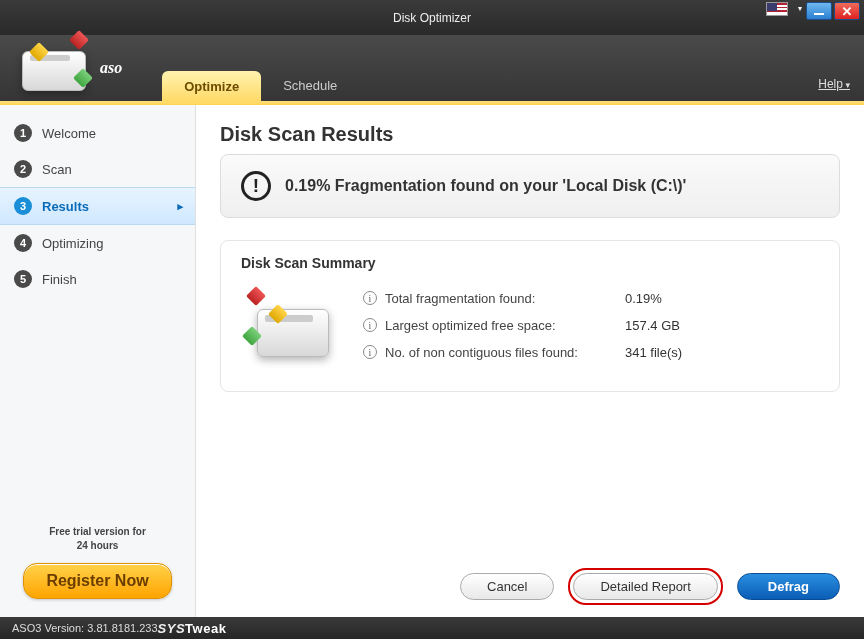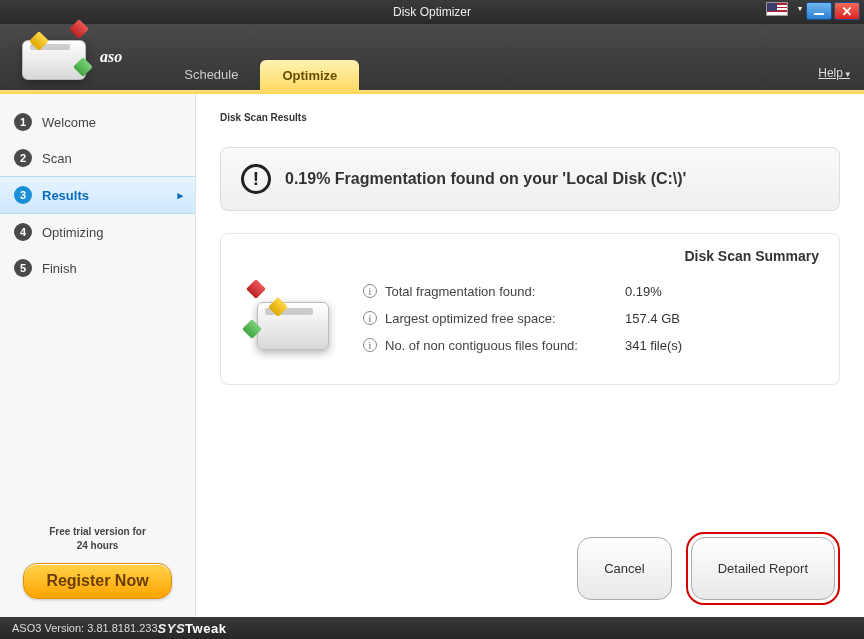--- a/index.html
+++ b/index.html
@@ -1,18 +1,18 @@
 <!DOCTYPE html>
 <html><head>
 <meta charset="utf-8">
 <style>
 * { box-sizing: border-box; margin: 0; padding: 0; }
 body { font-family: "Segoe UI", Tahoma, Arial, sans-serif; font-size: 12px; background: #888; width: 864px; height: 639px; overflow: hidden; }
 .window { width: 864px; height: 639px; background: #fff; display: flex; flex-direction: column; }
-.titlebar { height: 24px; background: linear-gradient(#3a3a3a,#2a2a2a); display: flex; align-items: center; position: relative; color: #fff; }
+.titlebar { height: 35px; background: linear-gradient(#3a3a3a,#2a2a2a); display: flex; align-items: center; position: relative; color: #fff; }
 .title-text { flex:1; text-align:center; font-size: 12px; color:#eee; }
 .win-controls { display:flex; height:18px; position:absolute; right:4px; top:2px; gap:2px; }
 .flag { width:22px; height:14px; margin-right:6px; background: linear-gradient(to bottom,#b22234 0%,#b22234 15%,#fff 15%,#fff 30%,#b22234 30%,#b22234 45%,#fff 45%,#fff 60%,#b22234 60%,#b22234 75%,#fff 75%,#fff 100%); position:relative; border:1px solid #999; }
 .flag::before { content:""; position:absolute; top:0; left:0; width:10px; height:8px; background:#3c3b6e; }
 .flag-drop { width:8px; text-align:center; color:#fff; font-size:8px; line-height:14px; }
 .win-btn { width:26px; height:18px; border:1px solid #1a4d8a; border-radius:2px; display:flex; align-items:center; justify-content:center; font-size:11px; font-weight:bold; color:#fff; }
 .win-min { background: linear-gradient(#6fb8f0,#2a7fd0); }
 .win-close { background: linear-gradient(#f06a5a,#d22); }
 .win-min span { display:block; width:10px; height:2px; background:#fff; margin-top:6px; }
 .win-close span { font-size:13px; line-height:1; }
@@ -40,41 +40,41 @@
 .step.active { background:linear-gradient(#e8f4ff,#cfe8ff); color:#0a6bb8; font-weight:600; border-top:1px solid #b8dbf5; border-bottom:1px solid #b8dbf5; }
 .step.active::after { content:"▸"; position:absolute; right:12px; color:#0a6bb8; font-size:11px; }
 .step-num { width:18px; height:18px; border-radius:50%; background:#4a4a4a; color:#fff; display:flex; align-items:center; justify-content:center; font-size:11px; font-weight:bold; }
 .step.active .step-num { background:#1a8fd8; }
 .sidebar-spacer { flex:1; }
 .trial-box { text-align:center; padding:10px 8px 18px; }
 .trial-box .trial-text { font-weight:bold; color:#444; font-size:10px; line-height:1.4; margin-bottom:10px; }
 .register-btn { display:inline-block; padding:8px 22px; border-radius:14px; background:linear-gradient(#ffd24a,#ffa400); color:#6b3d00; font-weight:600; font-size:16px; border:1px solid #e09000; box-shadow:0 1px 0 #fff inset, 0 1px 3px rgba(0,0,0,0.2); cursor:pointer; }
 
 .main { flex:1; padding:18px 24px 12px; display:flex; flex-direction:column; min-height:0; }
-.main h2 { font-size:10px; color:#333; font-weight:600; margin-bottom:24px; }
+.main h2 { font-size:20px; color:#333; font-weight:600; margin-bottom:8px; }
 .alert-box { border:1px solid #ddd; border-radius:8px; background:linear-gradient(#fafafa,#efefef); padding:16px 20px; display:flex; align-items:center; gap:14px; margin-bottom:22px; }
 .alert-icon { width:30px; height:30px; border:3px solid #222; border-radius:50%; display:flex; align-items:center; justify-content:center; font-size:19px; font-weight:bold; color:#222; flex-shrink:0; }
 .alert-text { font-size:16px; font-weight:600; color:#333; }
 .summary-box { border:1px solid #e5e5e5; border-radius:8px; padding:14px 20px 22px; background:#fff; }
-.summary-box h3 { font-size:14px; font-weight:600; color:#333; margin-bottom:14px;text-align:right; }
+.summary-box h3 { font-size:14px; font-weight:600; color:#333; margin-bottom:14px; }
 .summary-content { display:flex; gap:20px; }
 .summary-icon { width:102px; height:84px; position:relative; flex-shrink:0; }
 .summary-icon .disk-body { left:16px; top:24px; width:72px; height:48px; }
 .summary-icon .disk-slot { left:24px; top:30px; width:48px; height:7px; }
 .summary-icon .cube-r { left:8px; top:4px; }
 .summary-icon .cube-y { left:30px; top:22px; }
 .summary-icon .cube-g { left:4px; top:44px; }
 .summary-table { flex:1; }
 .summary-row { display:flex; padding:6px 0; font-size:13px; color:#444; }
 .summary-row .info-i { width:14px; height:14px; border:1px solid #888; border-radius:50%; display:inline-flex; align-items:center; justify-content:center; font-size:10px; color:#666; margin-right:8px; font-style:normal; font-family:Georgia,serif; flex-shrink:0; }
 .summary-row .label { width:240px; }
 .summary-row .value { color:#333; }
 
 .action-bar { margin-top:auto; padding-top:14px; display:flex; justify-content:flex-end; gap:14px; align-items:center; }
-.btn { padding:23px 26px; border-radius:14px; font-size:13px; cursor:pointer; border:1px solid #aaa; background:linear-gradient(#fff,#e8e8e8); color:#333; }
+.btn { padding:5px 26px; border-radius:14px; font-size:13px; cursor:pointer; border:1px solid #aaa; background:linear-gradient(#fff,#e8e8e8); color:#333; }
 .btn-highlight-ring { padding:3px; border:2px solid #d40000; border-radius:18px; display:inline-block;text-align:right; }
 .btn-primary { background:linear-gradient(#2a8fe0,#0a5db5); color:#fff; border:1px solid #0a4d95; font-weight:600; padding:5px 30px; }
 
 .statusbar { height:22px; background:linear-gradient(#3a3a3a,#262626); display:flex; align-items:center; padding:0 12px; }
 .status-text { color:#ddd; font-size:11px; }
 .brand-footer { font-family:Arial,sans-serif; font-style:italic; font-weight:bold; color:#eee; font-size:13px; letter-spacing:0.5px; }
 .brand-footer .tw { color:#fff; font-style:normal; }
 </style>
 </head>
 <body>
@@ -98,22 +98,22 @@
   <div class="headerbar">
     <div class="app-icon">
       <div class="disk-body"></div>
         <div class="disk-slot"></div>
       <div class="cube cube-r"></div>
         <div class="cube cube-y"></div>
         <div class="cube cube-g"></div>
     </div>
     <div class="brand">aso</div>
     <div class="tabs">
+      <div class="tab active">Optimize</div>
       <div class="tab">Schedule</div>
-      <div class="tab active">Optimize</div>
     </div>
     <div class="help">Help</div>
   </div>
   <div class="yellow-strip"></div>
 
   <div class="body-area">
 
     <div class="sidebar">
       <div class="step">
         <div class="step-num">1</div>
@@ -181,20 +181,21 @@
             </div>
           </div>
         </div>
       </div>
 
       <div class="action-bar">
         <div class="btn">Cancel</div>
         <div class="btn-highlight-ring">
           <div class="btn">Detailed Report</div>
         </div>
+        <div class="btn btn-primary">Defrag</div>
       </div>
     </div>
 
   </div>
 
   <div class="statusbar">
     <div class="status-text">ASO3 Version: 3.81.8181.233</div>
     <div class="brand-footer">
       <span>SYS</span><span class="tw">Tweak</span>
     </div>

